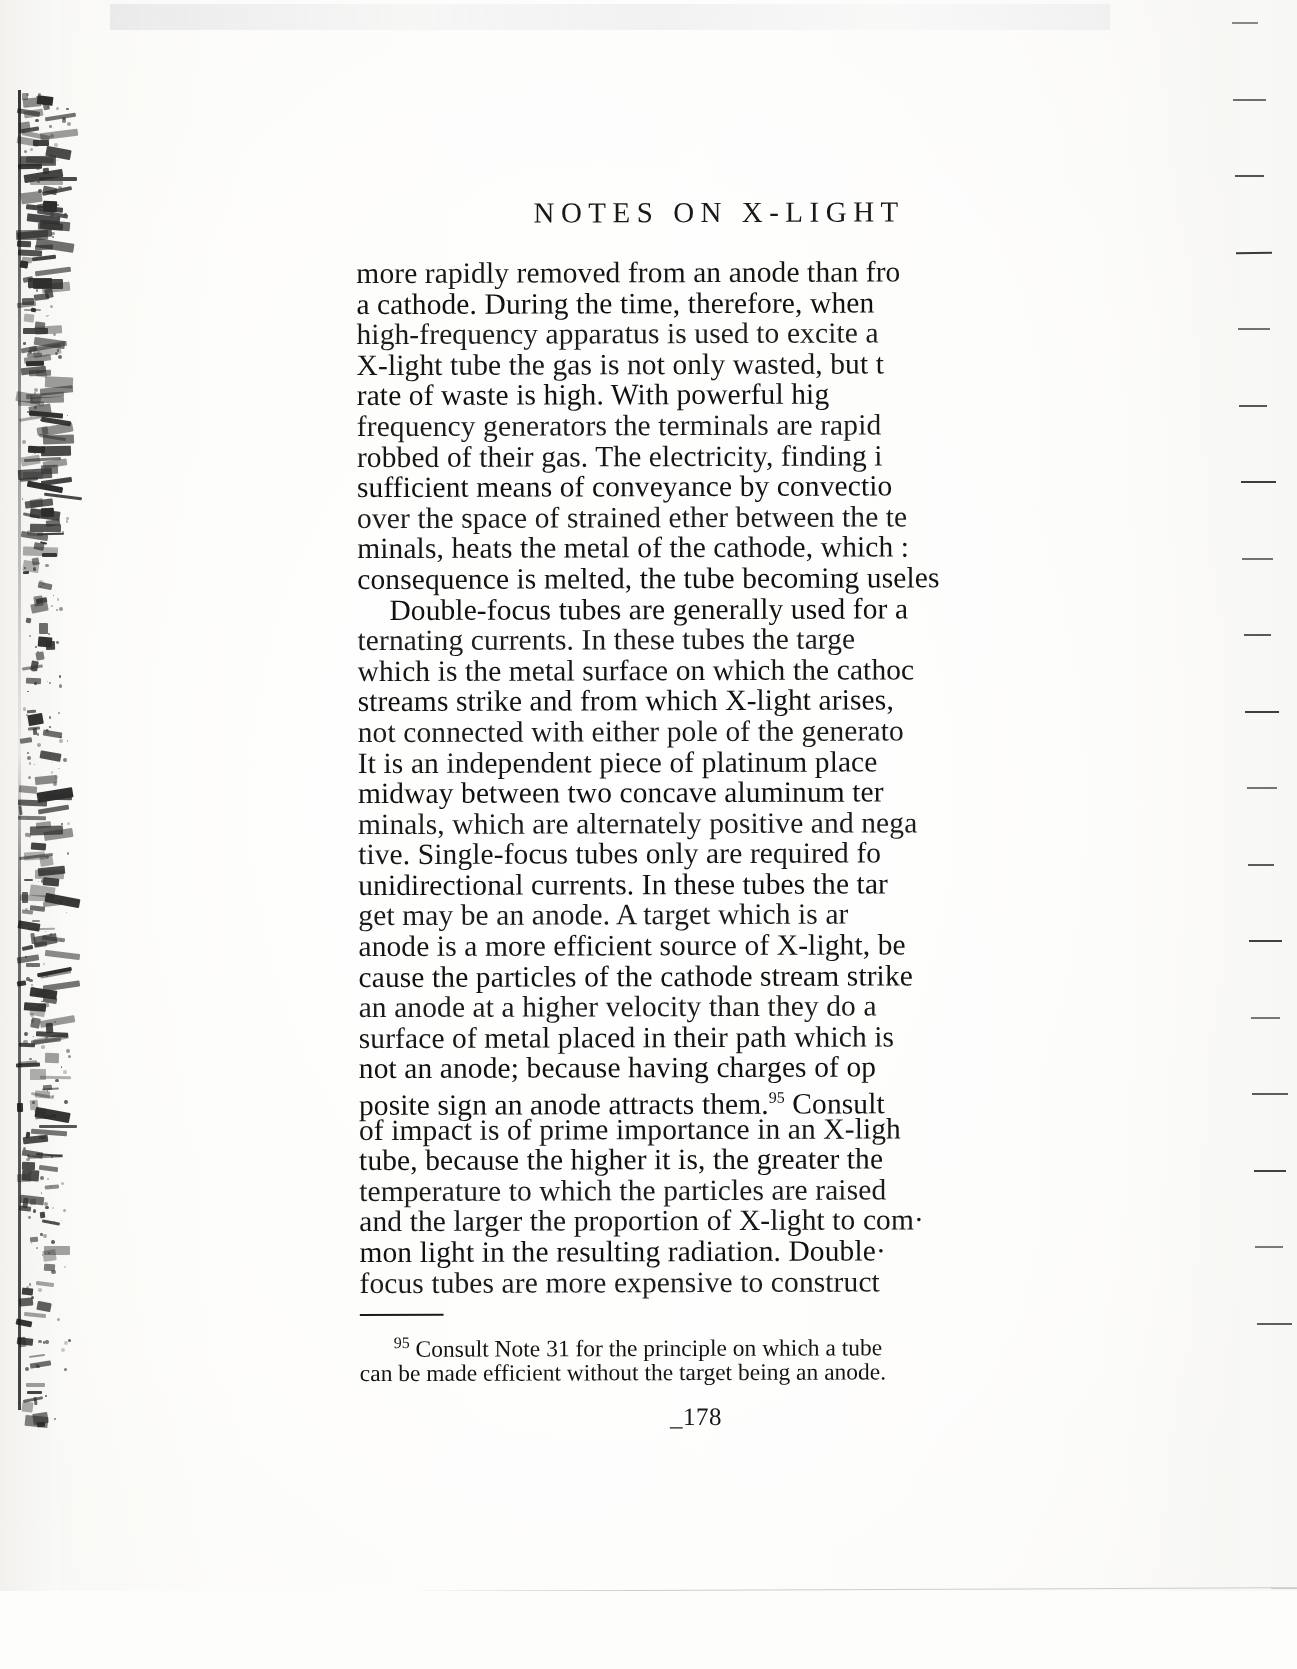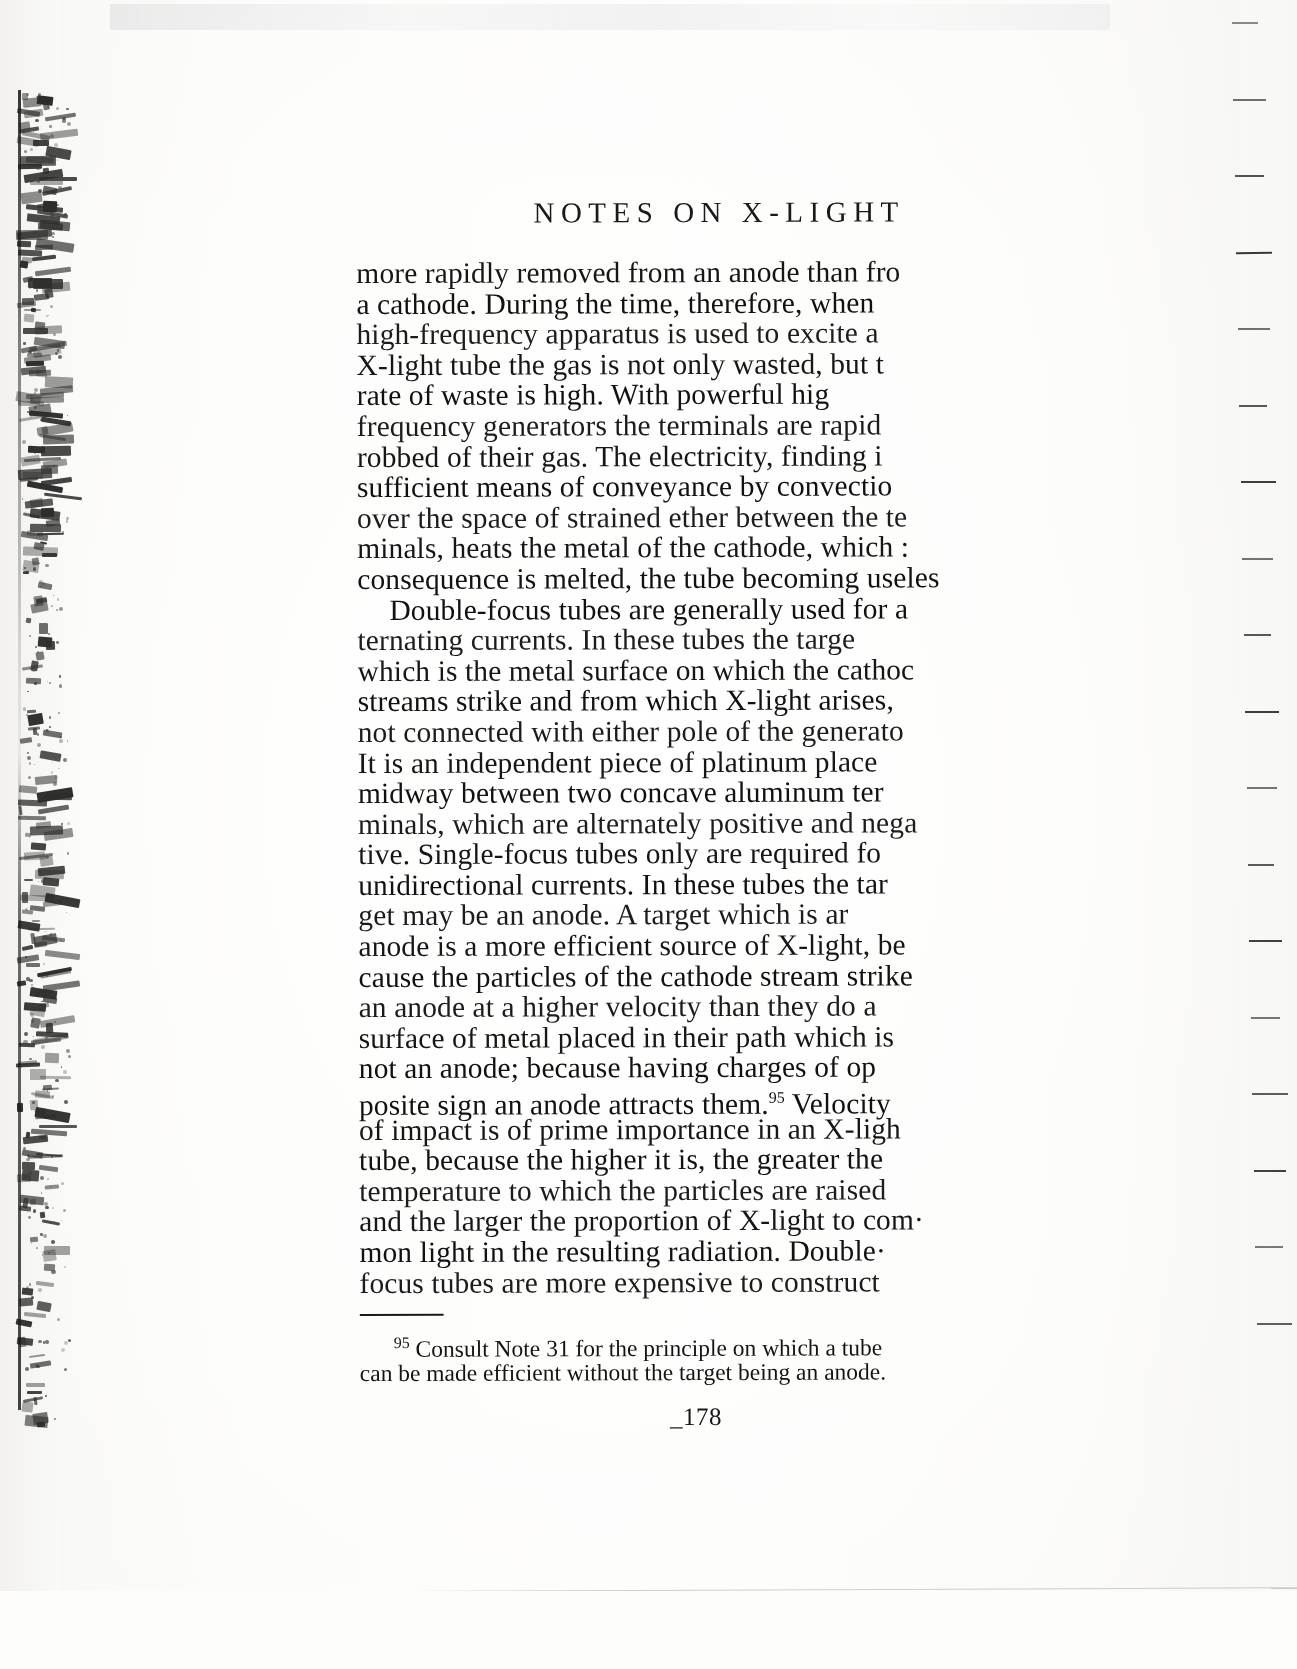--- a/index.html
+++ b/index.html
@@ -690,21 +690,21 @@
         <div class="body-line ink-b">unidirectional currents.   In these tubes the tar</div>
         <div class="body-line ink-c">get  may  be  an  anode.   A  target  which  is  ar</div>
         <div class="body-line ink-a">anode is a more efficient source of X-light,  be</div>
         <div class="body-line ink-b">cause the particles of the cathode stream strike</div>
         <div class="body-line ink-c">an  anode  at  a  higher  velocity  than  they  do  a</div>
         <div class="body-line ink-a">surface of metal placed in their path which is</div>
         <div class="body-line ink-b">not an anode; because having charges of op</div>
       </div>
 
     <div class="body-line ink-b">
-      <span>posite sign an anode attracts them.</span><span class="sup">95</span><span>   Velocity</span>
+      <span>posite sign an anode attracts them.</span><span class="sup">95</span><span>   Consult</span>
     </div>
 
     <div id="tail-lines">
         <div class="body-line ink-a">of impact is of prime importance in an X-ligh</div>
         <div class="body-line ink-b">tube,  because  the  higher  it  is,  the  greater  the</div>
         <div class="body-line ink-c">temperature  to  which  the  particles  are  raised</div>
         <div class="body-line ink-a">and the larger the proportion of X-light to com·</div>
         <div class="body-line ink-b">mon  light  in  the  resulting  radiation.   Double·</div>
         <div class="body-line ink-c">focus  tubes  are  more  expensive  to  construct</div>
       </div>

